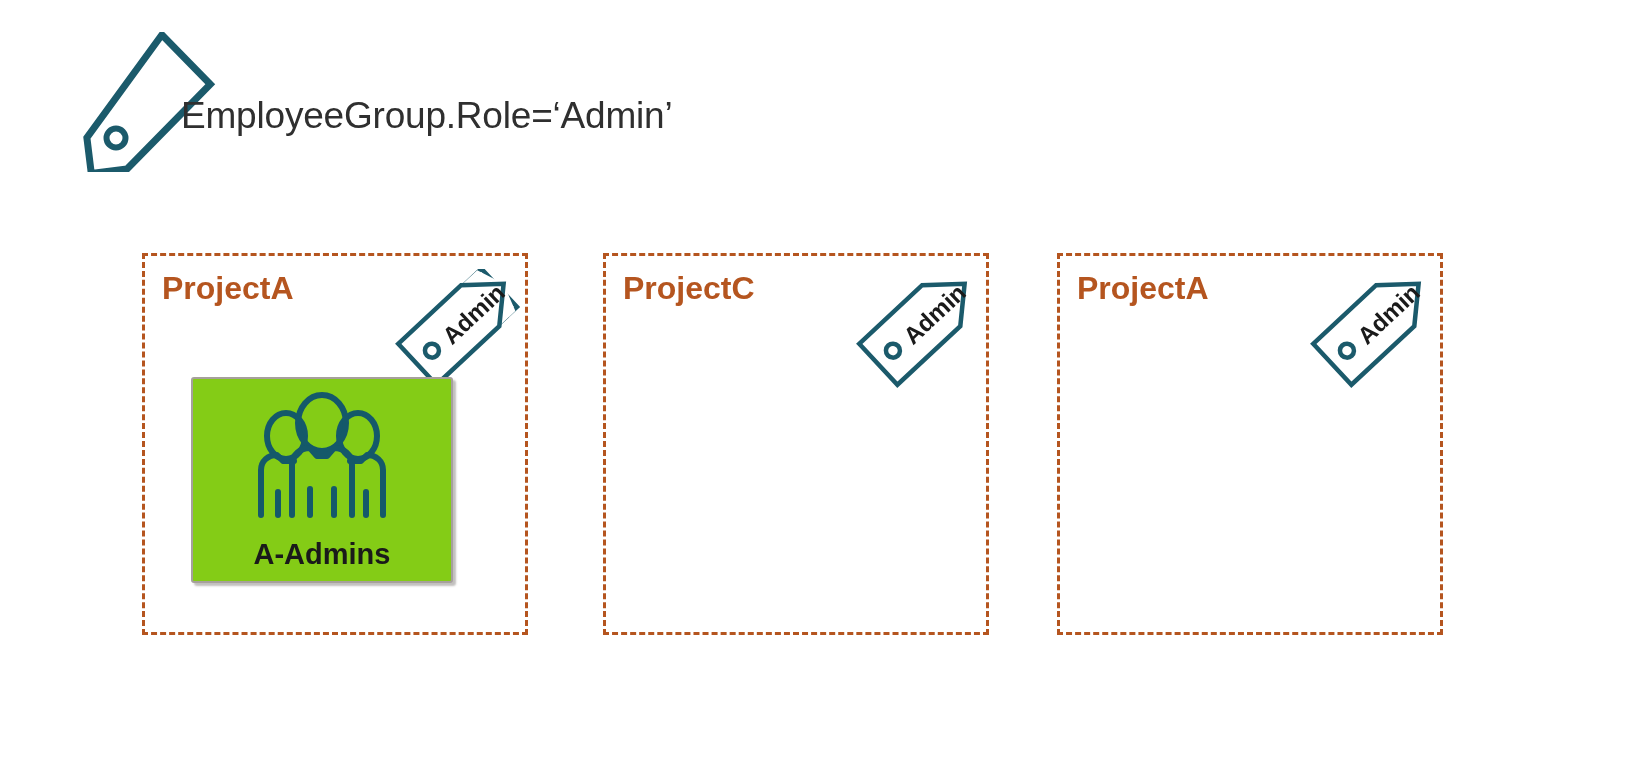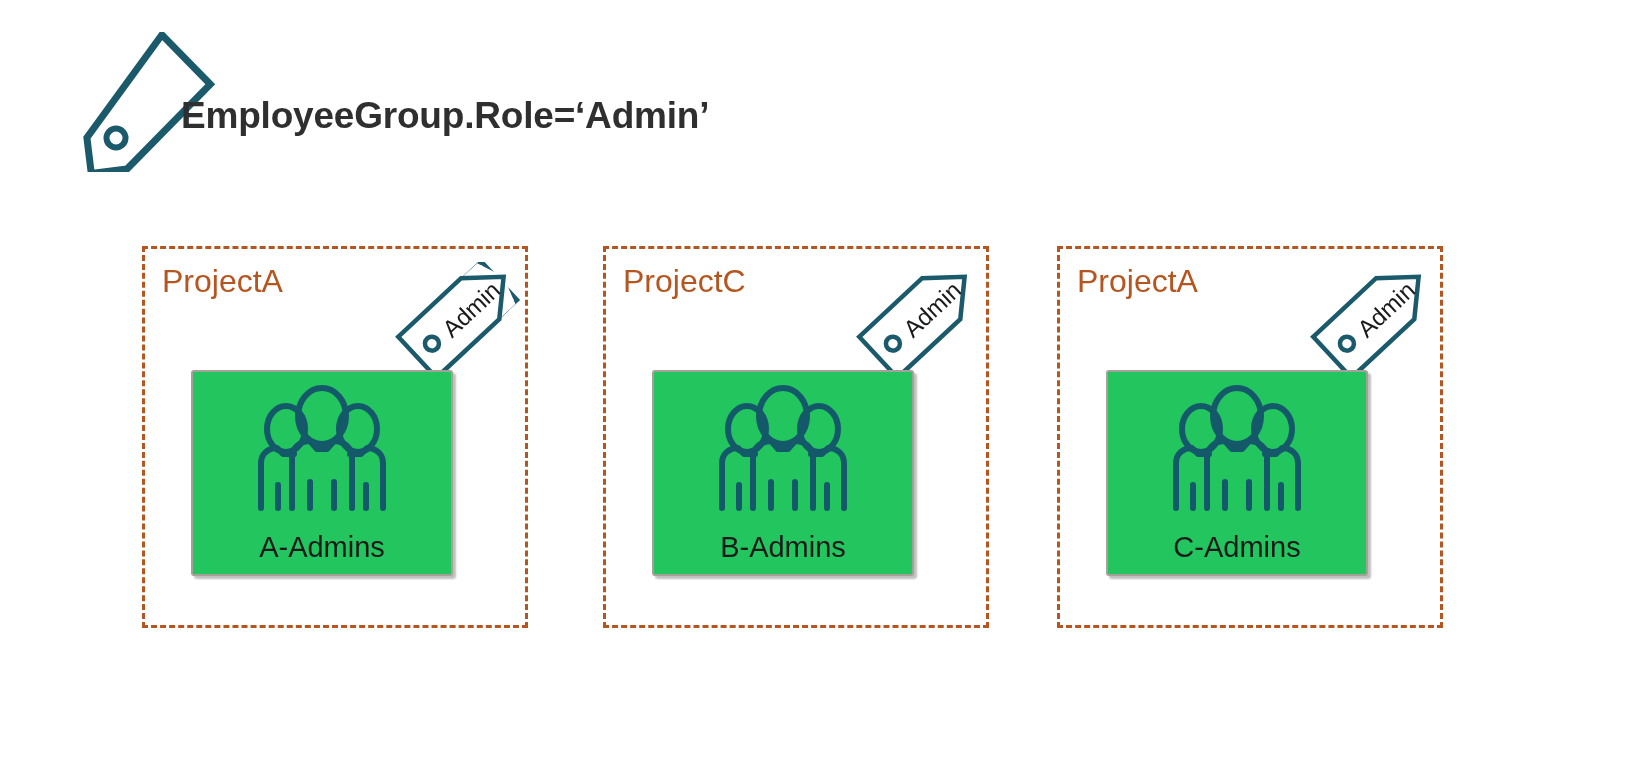--- a/index.html
+++ b/index.html
@@ -40,31 +40,31 @@
   }
   .legend-caption {
     position: absolute;
     left: 103px;
     top: 59px;
     font-size: 37px;
     line-height: 50px;
     color: #2f2f2f;
     letter-spacing: -0.2px;
     white-space: nowrap;
-    font-weight: bold;
   }
 
   
   .project {
     position: absolute;
-    top: 246px;
+    top: 253px;
     width: 386px;
     height: 382px;
     border: 3px dashed #b5551f;
     box-sizing: border-box;
+    font-weight: bold;
   }
   .project.p1 { left: 142px; }
   .project.p2 { left: 603px; }
   .project.p3 { left: 1057px; }
 
   .project-title {
     position: absolute;
     left: 17px;
     top: 12px;
     font-size: 32px;
@@ -83,21 +83,21 @@
     pointer-events: auto;
   }
 
   
   .group-card {
     position: absolute;
     left: 46px;
     top: 121px;
     width: 262px;
     height: 206px;
-    background: #22c55e;
+    background: #84cc16;
     border: 2px solid #a6a09b;
     border-radius: 3px;
     box-shadow: 3px 3px 2px rgba(120,115,110,0.45);
     box-sizing: border-box;
   }
   .group-icon {
     position: absolute;
     left: 50%;
     top: 12px;
     transform: translateX(-50%);
@@ -190,72 +190,32 @@
         <g transform="rotate(-43 70 60)" fill="#ffffff" stroke="#1b5a6b" stroke-width="4.5" stroke-linejoin="miter">
           <path d="M 14,28 L 14,84 L 100,84 L 132,56 L 100,28 Z"></path>
         </g>
         <g transform="rotate(-43 70 60)">
           <circle cx="34" cy="56" r="7" fill="none" stroke="#1b5a6b" stroke-width="4.5"></circle>
           <text x="52" y="66" font-family="Liberation Sans, sans-serif" font-size="24" fill="#1a1a1a">Admin</text>
         </g>
       </svg>
     </div>
 
-    <div class="group-card">
-      <div class="group-icon">
-        <svg viewBox="0 0 150 136" width="150" height="136" aria-hidden="true">
-          <g fill="none" stroke="#14596a" stroke-width="6" stroke-linecap="round" stroke-linejoin="round">
-            <ellipse cx="39" cy="45" rx="19" ry="23"></ellipse>
-            <path d="M 14,124 L 14,79 C 14,70 21,64 30,64 L 36,70 L 47,70"></path>
-            <path d="M 31,124 L 31,101"></path>
-            <ellipse cx="111" cy="45" rx="19" ry="23"></ellipse>
-            <path d="M 136,124 L 136,79 C 136,70 129,64 120,64 L 114,70 L 103,70"></path>
-            <path d="M 119,124 L 119,101"></path>
-            <ellipse cx="75" cy="32" rx="24" ry="28"></ellipse>
-            <path d="M 45,124 L 45,74 C 45,64 53,57 63,57 L 70,65 L 80,65 L 87,57
-                     C 97,57 105,64 105,74 L 105,124"></path>
-            <path d="M 63,124 L 63,98"></path>
-            <path d="M 87,124 L 87,98"></path>
-          </g>
-        </svg>
-      </div>
-      <div class="group-label">B-Admins</div>
-    </div>
   </div>
 
   <div class="project p3">
     <div class="project-title">ProjectA</div>
 
     <div class="mini-tag">
       <svg viewBox="0 0 140 120" width="140" height="120" aria-hidden="true">
         <g transform="rotate(-43 70 60)" fill="#ffffff" stroke="#1b5a6b" stroke-width="4.5" stroke-linejoin="miter">
           <path d="M 14,28 L 14,84 L 100,84 L 132,56 L 100,28 Z"></path>
         </g>
         <g transform="rotate(-43 70 60)">
           <circle cx="34" cy="56" r="7" fill="none" stroke="#1b5a6b" stroke-width="4.5"></circle>
           <text x="52" y="66" font-family="Liberation Sans, sans-serif" font-size="24" fill="#1a1a1a">Admin</text>
         </g>
       </svg>
     </div>
 
-    <div class="group-card">
-      <div class="group-icon">
-        <svg viewBox="0 0 150 136" width="150" height="136" aria-hidden="true">
-          <g fill="none" stroke="#14596a" stroke-width="6" stroke-linecap="round" stroke-linejoin="round">
-            <ellipse cx="39" cy="45" rx="19" ry="23"></ellipse>
-            <path d="M 14,124 L 14,79 C 14,70 21,64 30,64 L 36,70 L 47,70"></path>
-            <path d="M 31,124 L 31,101"></path>
-            <ellipse cx="111" cy="45" rx="19" ry="23"></ellipse>
-            <path d="M 136,124 L 136,79 C 136,70 129,64 120,64 L 114,70 L 103,70"></path>
-            <path d="M 119,124 L 119,101"></path>
-            <ellipse cx="75" cy="32" rx="24" ry="28"></ellipse>
-            <path d="M 45,124 L 45,74 C 45,64 53,57 63,57 L 70,65 L 80,65 L 87,57
-                     C 97,57 105,64 105,74 L 105,124"></path>
-            <path d="M 63,124 L 63,98"></path>
-            <path d="M 87,124 L 87,98"></path>
-          </g>
-        </svg>
-      </div>
-      <div class="group-label">C-Admins</div>
-    </div>
   </div>
 
 </div>
 
 </body></html>

